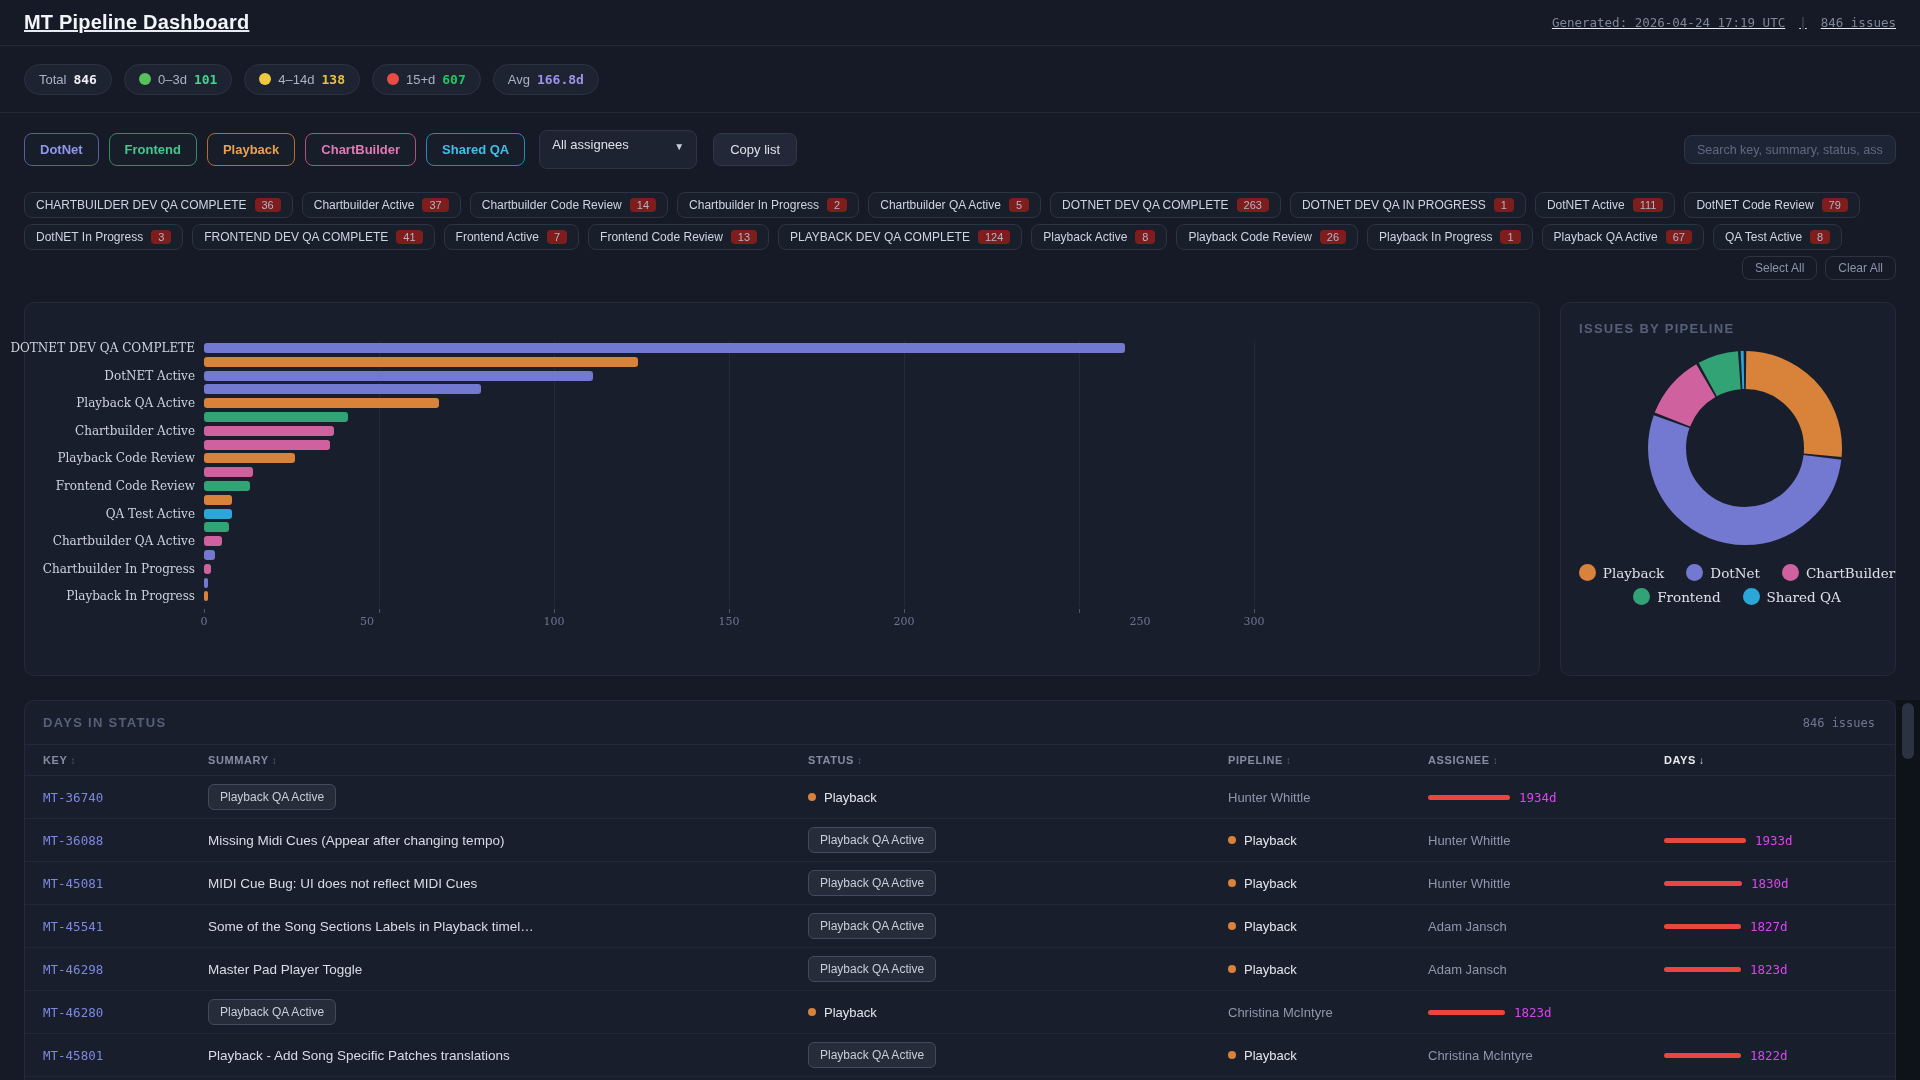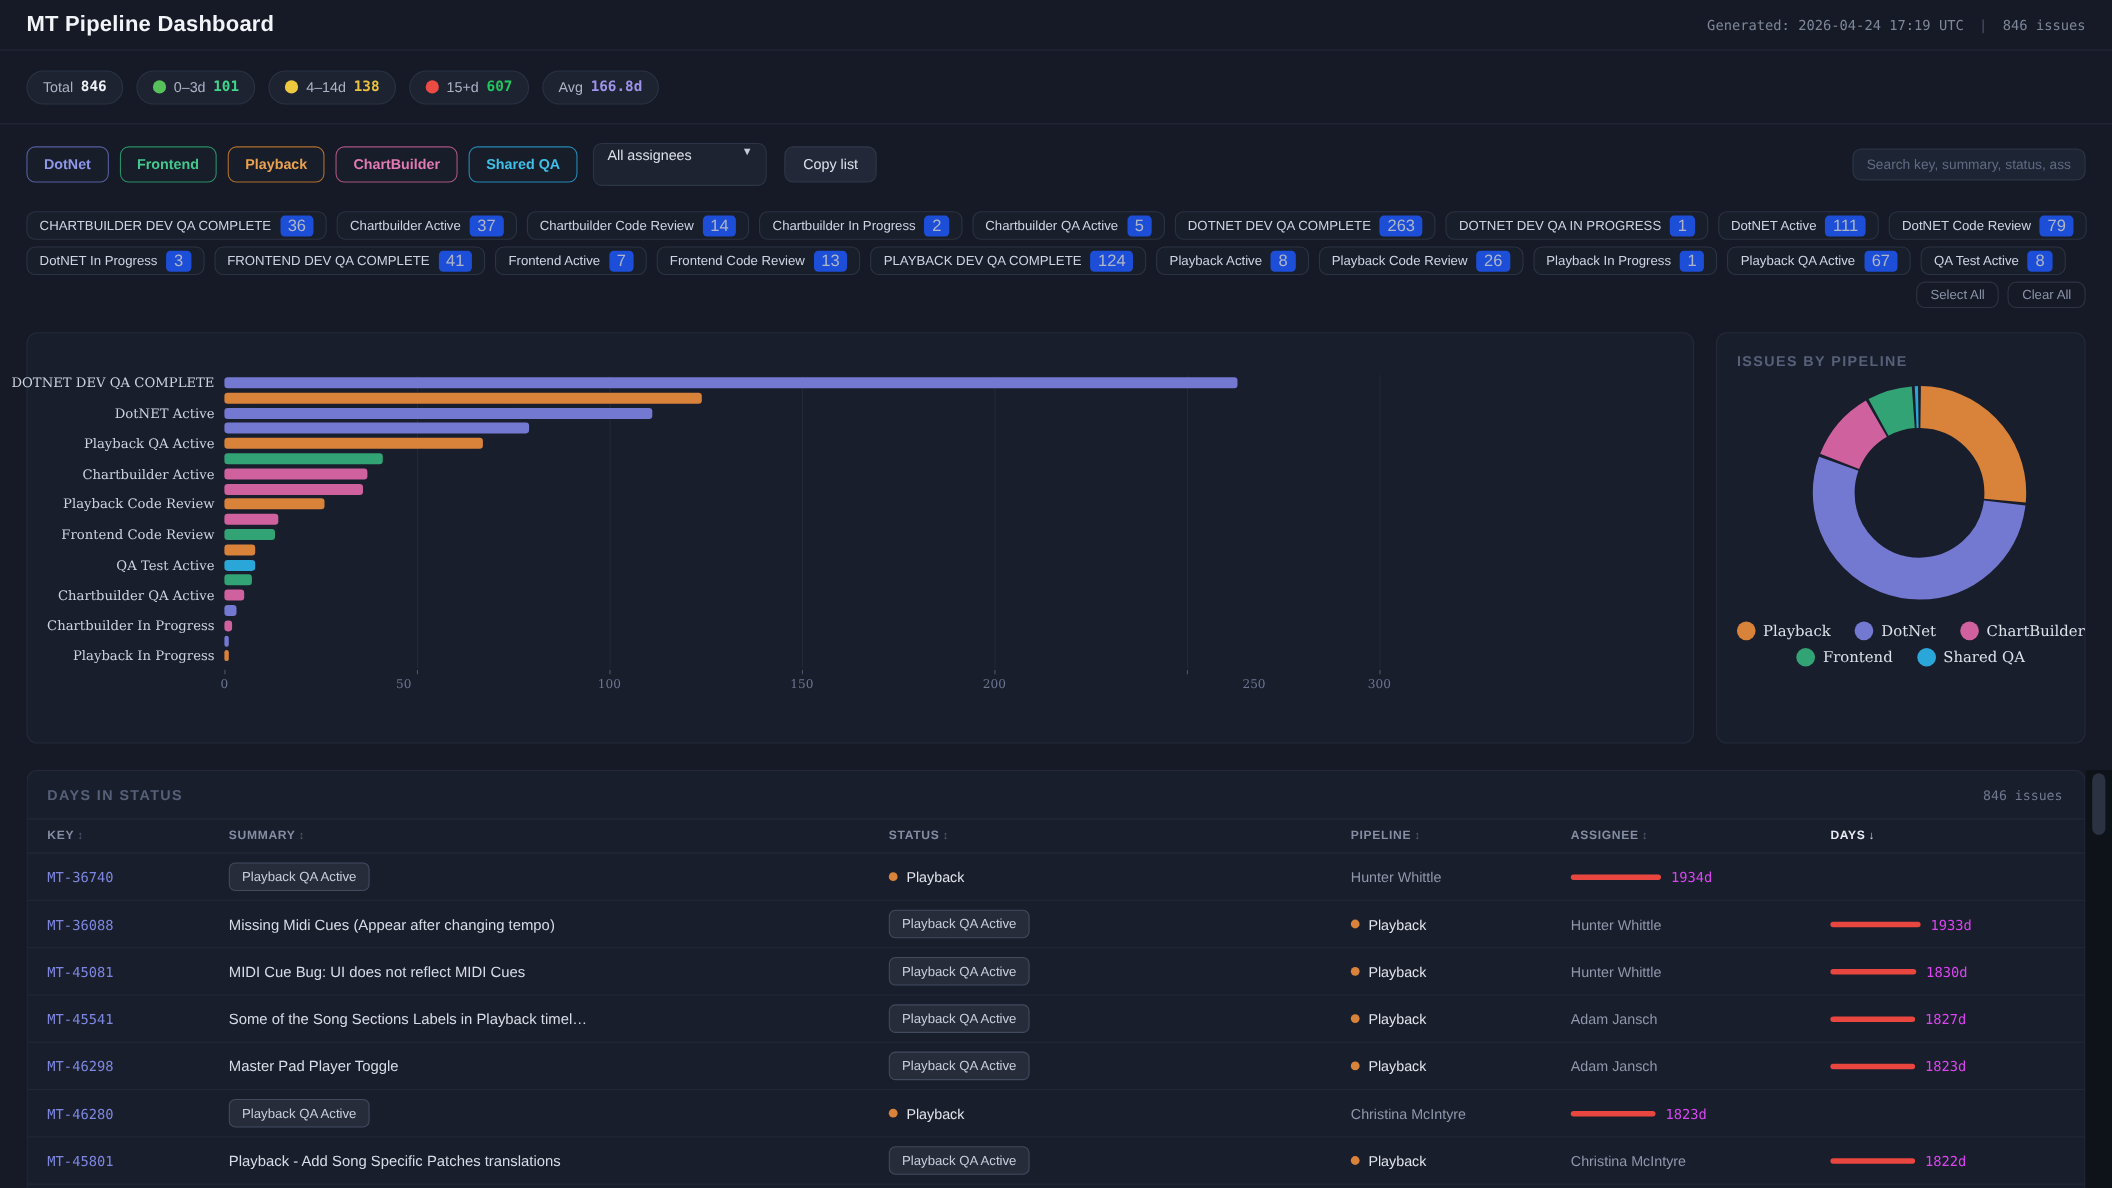--- a/index.html
+++ b/index.html
@@ -7,21 +7,21 @@
   body {
     background:#151a26;
     font-family:"Liberation Sans", sans-serif;
     color:#e8eaf2;
     position:relative;
   }
 
   
   .header {
     height:46px; display:flex; align-items:center; justify-content:space-between;
-    padding:0 24px; border-bottom:1px solid #232938;
+    padding:0 24px; border-bottom:1px solid #232938;text-decoration:underline;
   }
   .page-title { font-size:20px; font-weight:700; color:#f2f4f8; letter-spacing:.2px; }
   .gen-info { display:flex; align-items:center; gap:14px; font-family:"DejaVu Sans Mono", monospace; font-size:12.5px; color:#7e8799; }
   .gen-info .sep { color:#4a5268; }
 
   
   .statsbar {
     height:67px; display:flex; align-items:center; gap:12px;
     padding:0 24px; border-bottom:1px solid #232938;
   }
@@ -35,22 +35,22 @@
 
   
   .controls { display:flex; align-items:center; gap:10px; padding:17px 24px 0 24px; }
   .pipe-btn {
     height:33px; padding:0 15px; border-radius:8px; background:#181d2a;
     border:1.5px solid; font-size:13px; font-weight:600; display:flex; align-items:center;
     cursor:pointer;
   }
   .assignee-select {
     margin-left:4px; width:158px; height:39px; background:#1d2330; border:1px solid #2d3446;
-    border-radius:8px; display:flex; align-items:flex-start; justify-content:space-between;
-    padding:2px 12px; font-size:13px; color:#dde1ea;
+    border-radius:8px; display:flex; align-items:flex-end; justify-content:space-between;
+    padding:16px 12px; font-size:13px; color:#dde1ea;
   }
   .assignee-select .chev { font-size:10px; color:#c7ccda; }
   .copy-btn {
     margin-left:6px; height:33px; padding:0 16px; background:#222838; border:1px solid #303748;
     border-radius:8px; font-size:13px; color:#dde1ea; display:flex; align-items:center;
   }
   .search-wrap { margin-left:auto; }
   .search-input {
     width:212px; height:29px; background:#1d2433; border:1px solid #2e3546; border-radius:8px;
     padding:0 12px; font-size:12.5px; color:#dde1ea; outline:none;
@@ -60,21 +60,21 @@
 
   
   .chips { padding:23px 24px 0 24px; display:flex; flex-direction:column; gap:6px; }
   .chip-row { display:flex; gap:9px; }
   .chip {
     height:26px; display:flex; align-items:center; gap:8px; padding:0 11px;
     background:#191e2b; border:1px solid #2c3343; border-radius:8px;
     font-size:12px; color:#cfd4e2; white-space:nowrap; cursor:pointer;
   }
   .chip .cnt {
-    background:#1d4ed8; border-radius:4px; padding:1px 7px; font-size:15px; color:#aeb6c8;
+    background:#7f1d1d; border-radius:4px; padding:1px 7px; font-size:11px; color:#aeb6c8;
   }
   .chip-actions { display:flex; justify-content:flex-end; gap:8px; padding:6px 24px 0 24px; }
   .chip-action {
     height:24px; padding:0 12px; border:1px solid #2c3343; border-radius:8px;
     background:transparent; color:#8a93a8; font-size:12px; display:flex; align-items:center;
   }
 
   
   .charts-row { display:flex; gap:20px; padding:22px 24px 0 24px; }
   .panel {

